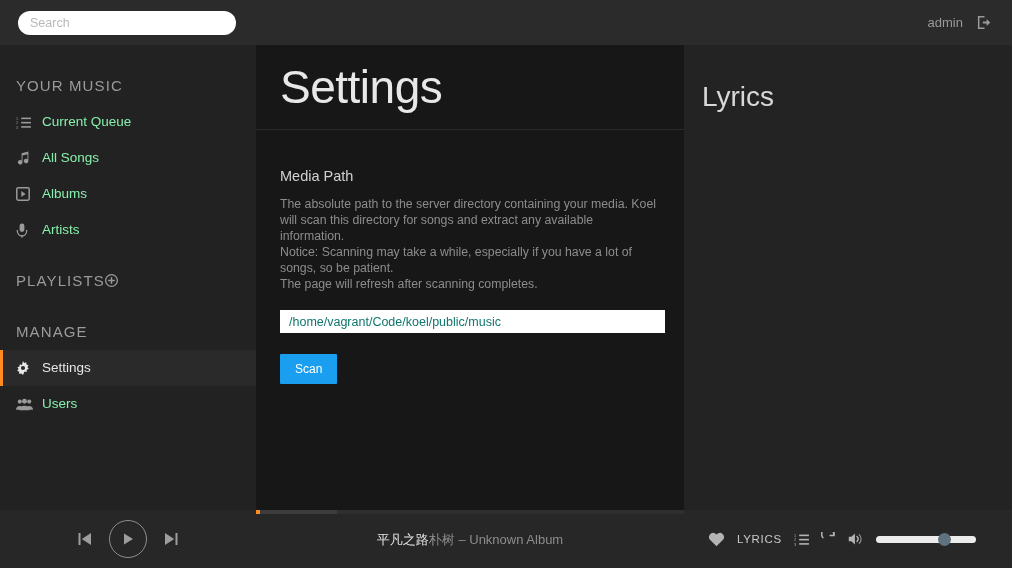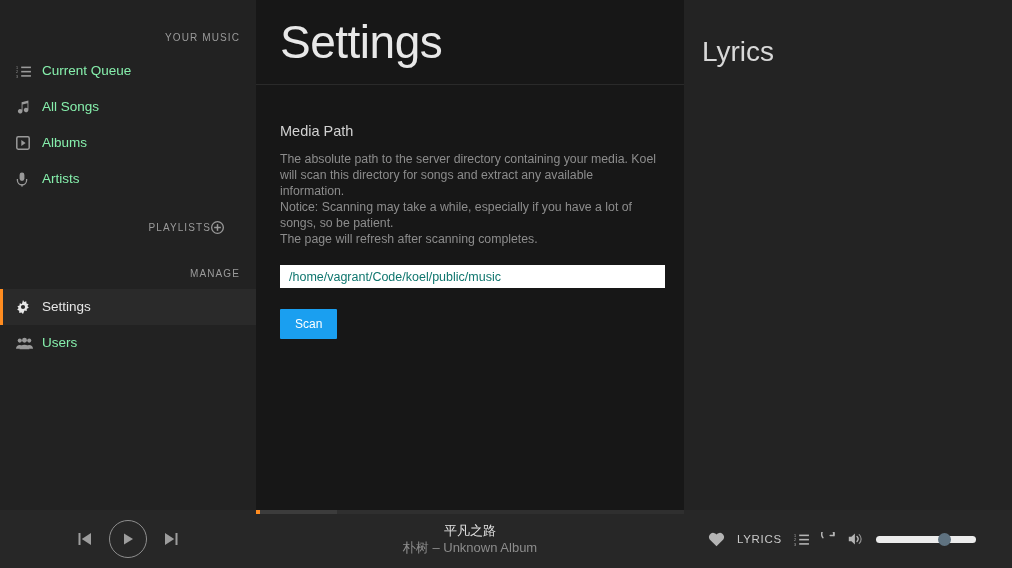--- a/index.html
+++ b/index.html
@@ -55,24 +55,24 @@
   
   .sidebar {
     width: 256px; flex: 0 0 256px;
     background: #222222;
     padding-top: 18px;
     overflow: hidden;
     position: relative;
   }
   .sec-head {
     color: #9b9b9b;
-    font-size: 10px;
+    font-size: 15px;
     letter-spacing: 1.1px;
     padding: 14px 16px 10px 16px;
-    display: flex; align-items: center; justify-content: flex-end;
+    display: flex; align-items: center; justify-content: flex-start;
   }
   .sec-head .addbtn { margin-right: 16px; display:block; }
   .nav-item {
     height: 36px;
     display: flex; align-items: center;
     padding-left: 16px;
     color: #86efac;
     font-size: 13.5px;
     position: relative;
     cursor: pointer;
@@ -183,21 +183,21 @@
   .play-btn {
     width: 38px; height: 38px;
     border: 1px solid #8e8e8e;
     border-radius: 50%;
     display: flex; align-items: center; justify-content: center;
     cursor: pointer;
   }
   .player-center {
     flex: 1 1 auto;
     height: 100%;
-    display: flex; flex-direction: column;
+    display: flex; flex-direction: row;
     align-items: center; justify-content: center;
     position: relative;
     min-width: 0;
   }
   .progress-wrap {
     position: absolute; top: 0; left: 0; right: 0;
     height: 4px;
     background: #2f2f2f;
   }
   .progress-track {
@@ -246,20 +246,32 @@
     background: #5f7280;
     top: 1.5px;
   }
   svg { display: block; }
 </style>
 </head>
 <body>
 
 <div id="app">
 
+  <div class="topbar">
+    <input class="search-input" type="text" placeholder="Search" style="">
+    <div class="user-area">
+      <span class="user-name">admin</span>
+      <span class="logout-icon">
+        <svg width="15" height="15" viewBox="0 0 16 16">
+          <path d="M1 1h7v1.6H2.6v10.8H8V15H1z" fill="#9a9a9a"></path>
+          <path d="M10.3 4.2l3.8 3.8-3.8 3.8v-2.8H6.2V7h4.1z" fill="#9a9a9a"></path>
+        </svg>
+      </span>
+    </div>
+  </div>
 
   <div class="middle">
 
     <div class="sidebar">
 
       <div class="sec-head">
         <span>YOUR MUSIC</span>
       </div>
       <div class="nav-item">
         <span class="ico">

